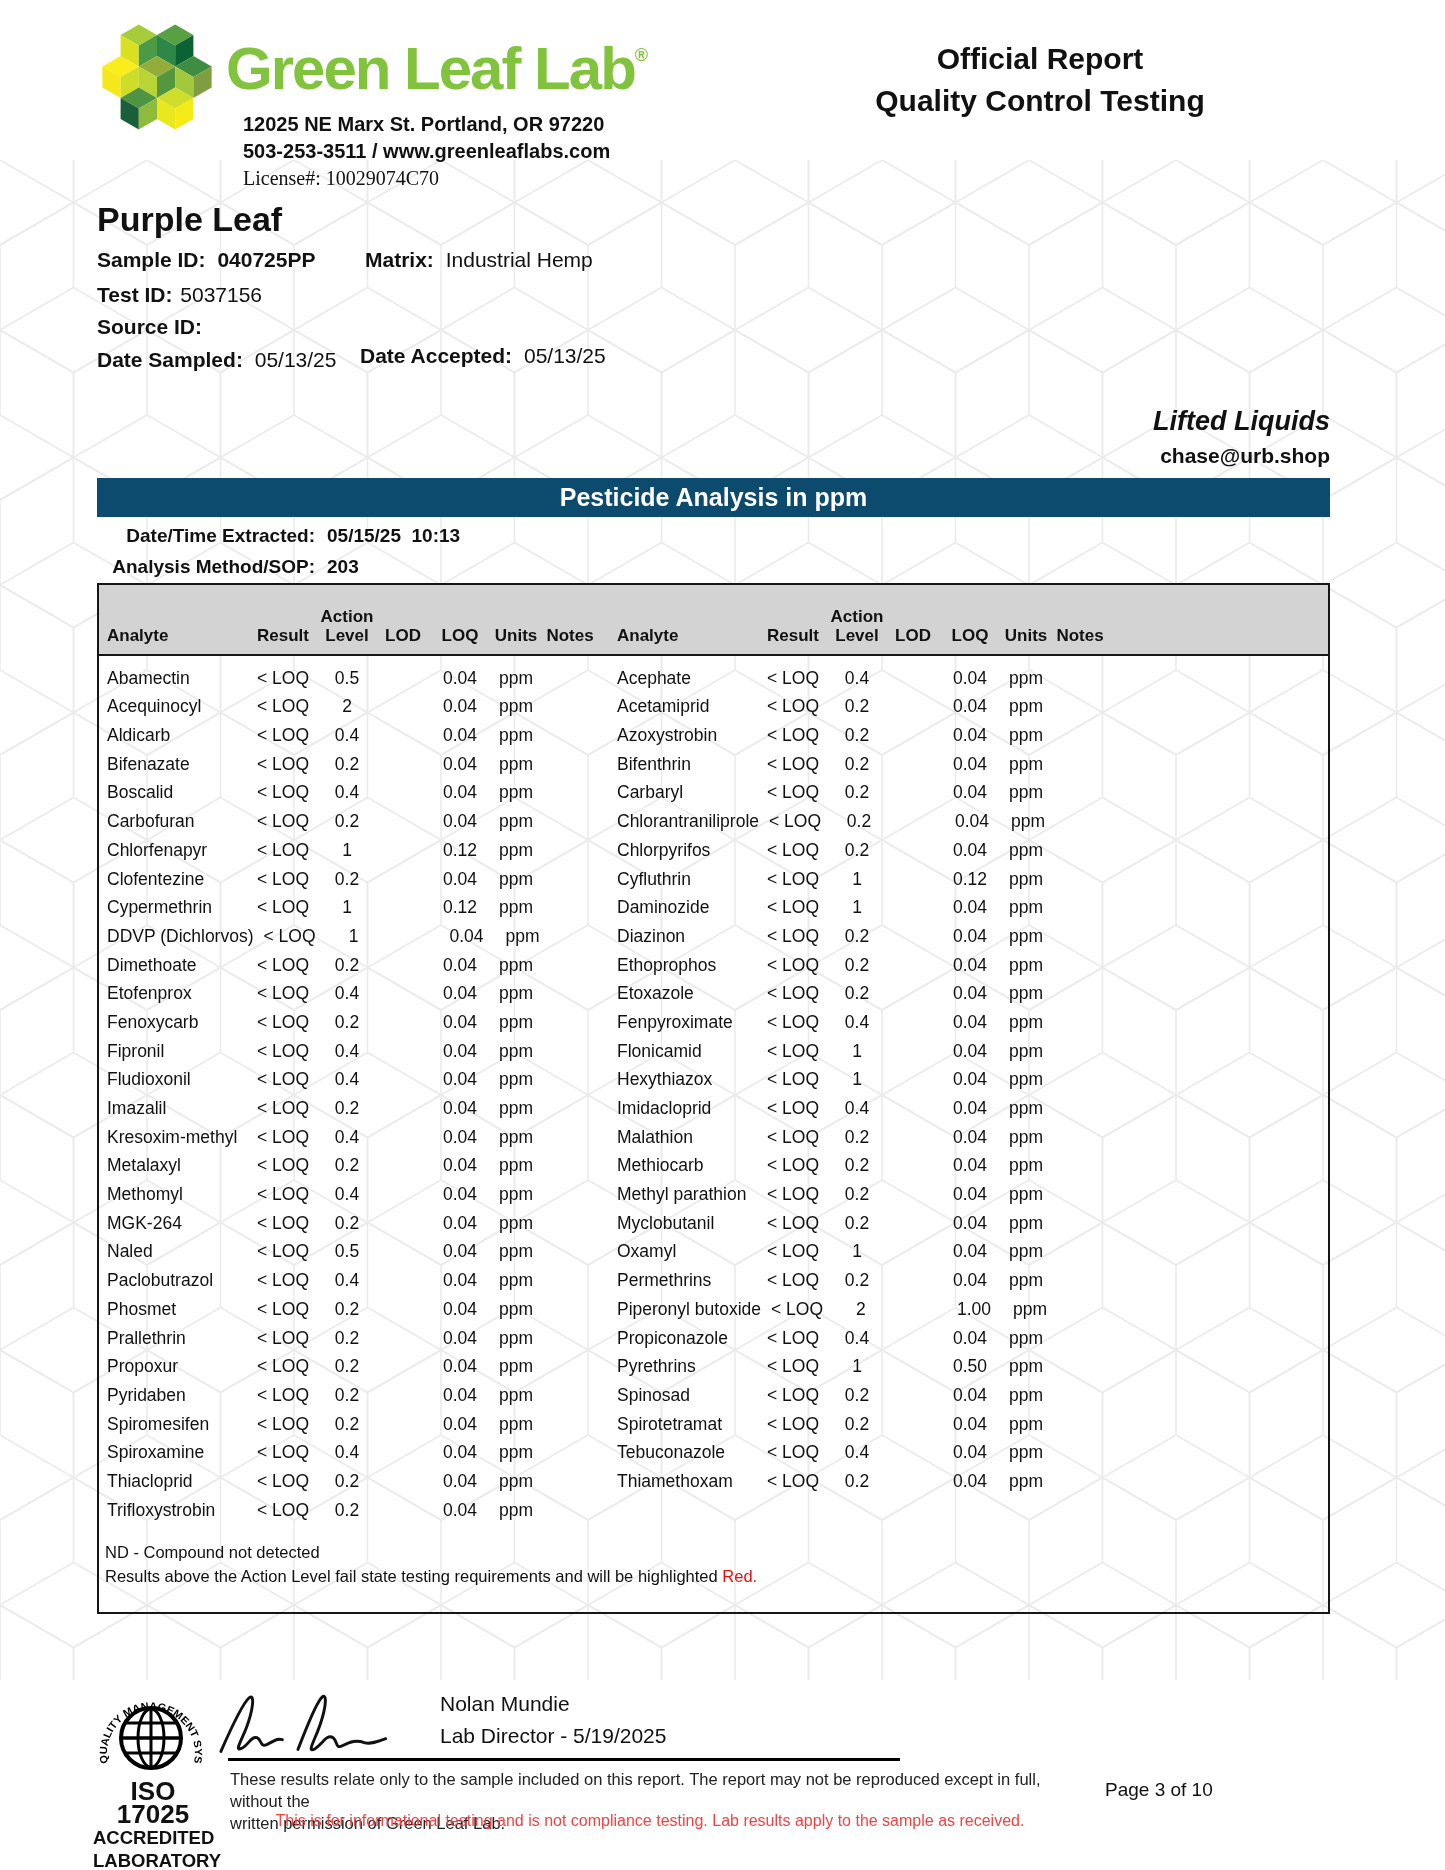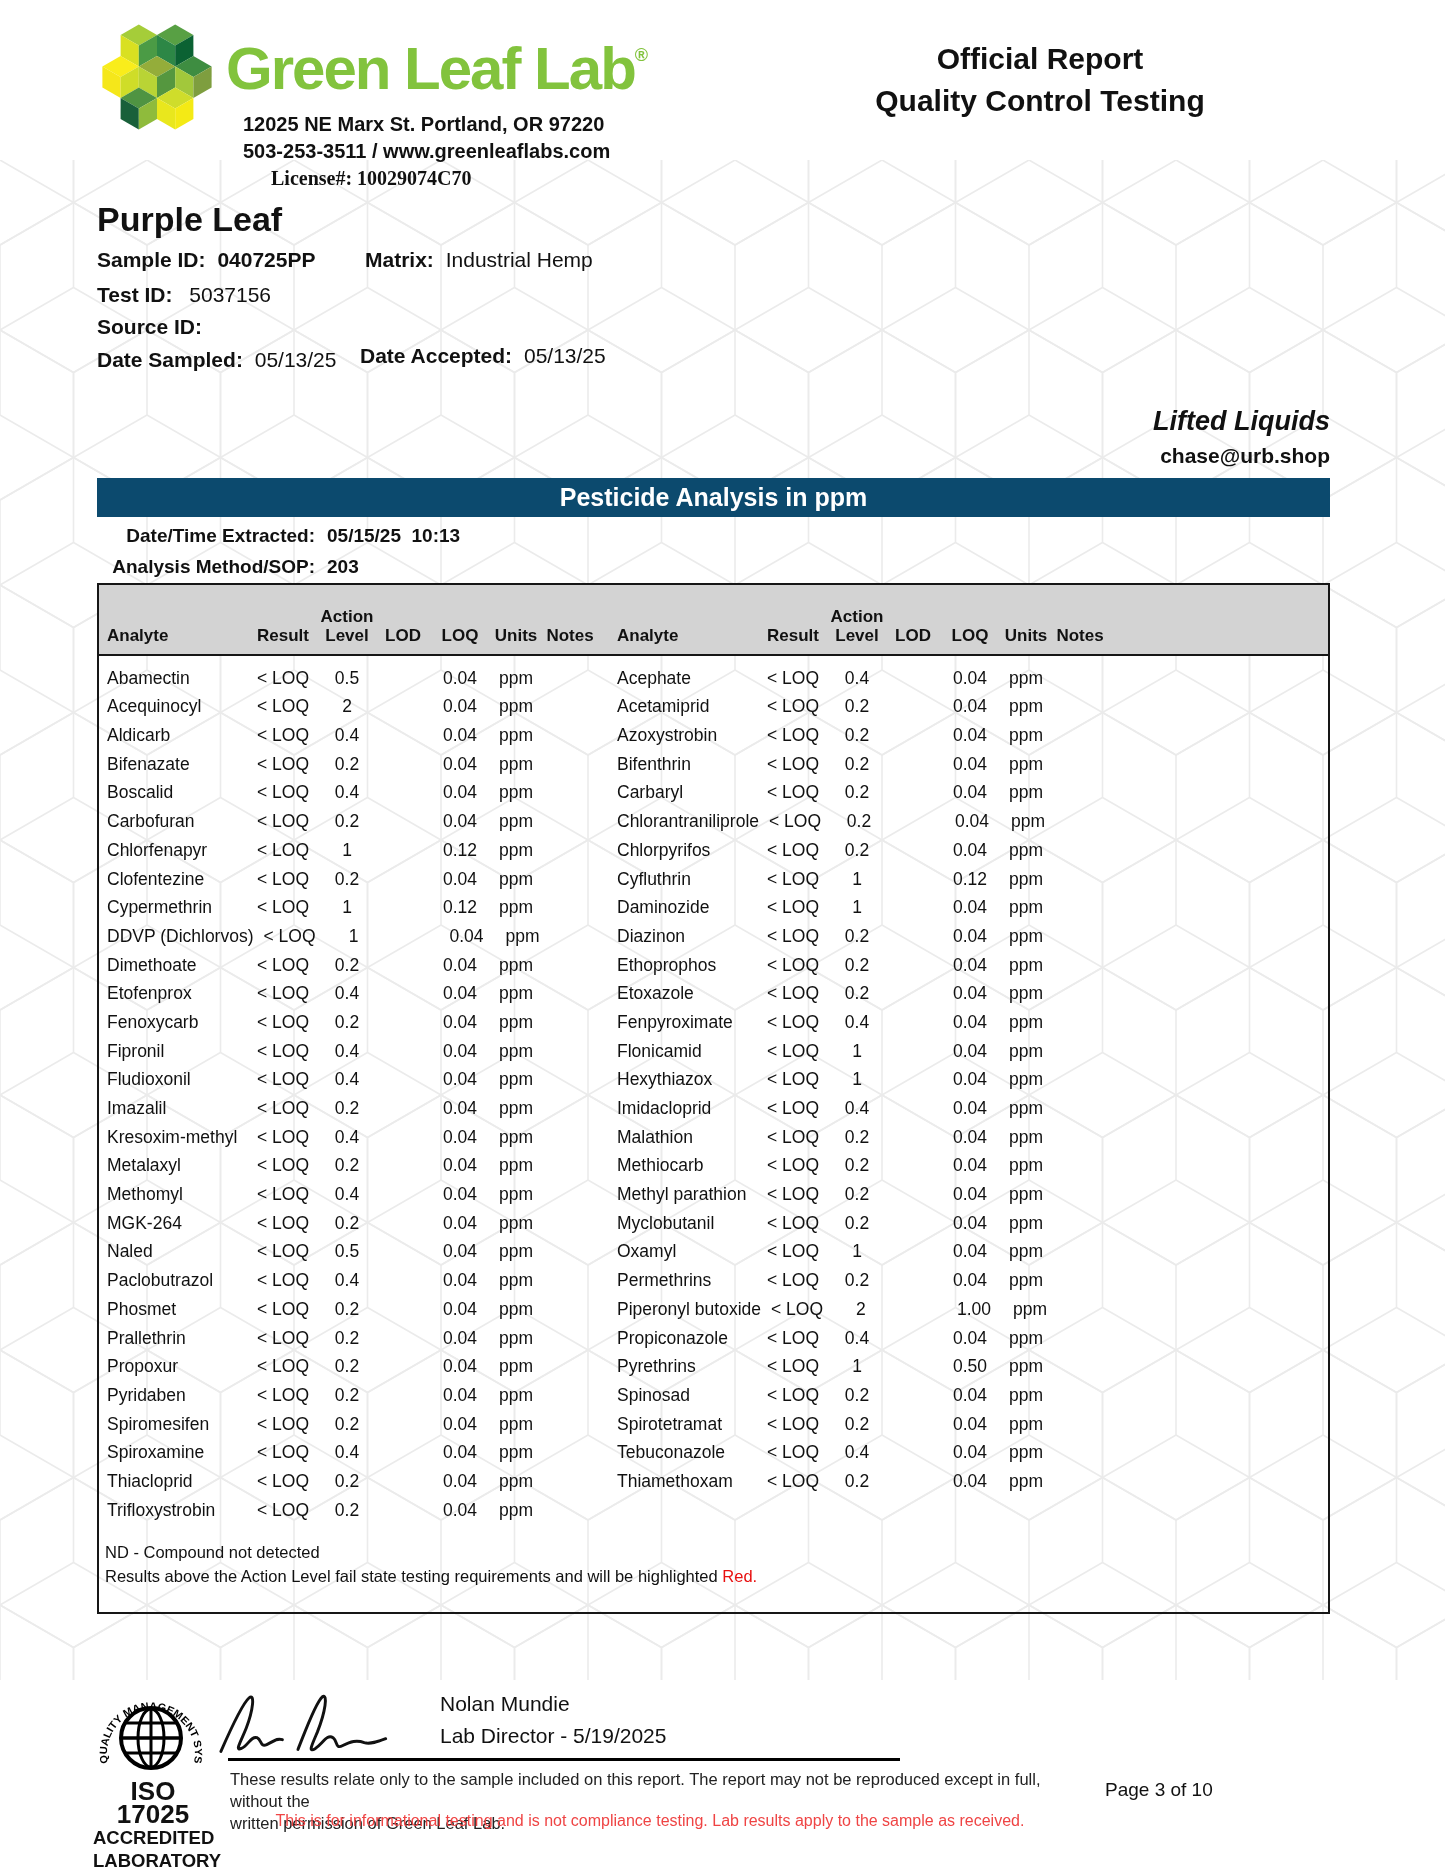--- a/index.html
+++ b/index.html
@@ -6,21 +6,21 @@
   body{width:1445px;height:1870px;position:relative;font-family:"Liberation Sans",sans-serif;color:#111;overflow:hidden;}
   .abs{position:absolute;}
   
   .bgpattern{position:absolute;left:0;top:160px;pointer-events:none;z-index:0;}
   .content{position:absolute;left:0;top:0;width:1445px;height:1870px;z-index:1;}
   
   .brand-name{left:226px;top:34px;font-size:60px;font-weight:bold;color:#82c33d;letter-spacing:-2px;white-space:nowrap;}
   .brand-reg{font-size:18px;vertical-align:28px;letter-spacing:0;}
   .addr1{left:243px;top:113px;font-size:20px;font-weight:bold;}
   .addr2{left:243px;top:140px;font-size:20px;font-weight:bold;}
-  .license{left:243px;top:167px;font-size:20px;font-weight:bold;font-family:"Liberation Serif",serif;margin-left:28px;}
+  .license{left:243px;top:167px;font-size:20px;font-weight:normal;font-family:"Liberation Serif",serif;}
   .qc-title{left:780px;top:38px;width:520px;text-align:center;font-size:30px;font-weight:bold;line-height:42px;}
   
   .strain{left:97px;top:200px;font-size:34px;font-weight:bold;}
   .inforow{font-size:21px;white-space:nowrap;}
   .inforow b{font-weight:bold;}
   .lab-client{right:115px;top:406px;font-size:27px;font-weight:bold;font-style:italic;}
   .lab-email{right:115px;top:444px;font-size:21px;font-weight:bold;text-align:right;}
   
   .banner{left:97px;top:478px;width:1233px;height:39px;background:#0c4a6e;color:#fff;
           font-size:25px;font-weight:bold;text-align:center;line-height:39px;}
@@ -125,21 +125,21 @@
   <div class="abs inforow" style="left:97px;top:248px;">
     <b>Sample ID:</b>
     <b style="margin-left:6px;">040725PP</b>
   </div>
   <div class="abs inforow" style="left:365px;top:248px;">
     <b>Matrix:</b>
     <span style="margin-left:6px;">Industrial Hemp</span>
   </div>
   <div class="abs inforow" style="left:97px;top:283px;">
     <b>Test ID:</b>
-    <span style="margin-left:11px;">5037156</span>
+    <span style="margin-left:2px;">5037156</span>
   </div>
   <div class="abs inforow" style="left:97px;top:315px;">
     <b>Source ID:</b>
     <span style="margin-left:6px;"></span>
   </div>
   <div class="abs inforow" style="left:97px;top:348px;">
     <b>Date Sampled:</b>
     <span style="margin-left:6px;">05/13/25</span>
   </div>
   <div class="abs inforow" style="left:360px;top:344px;">

